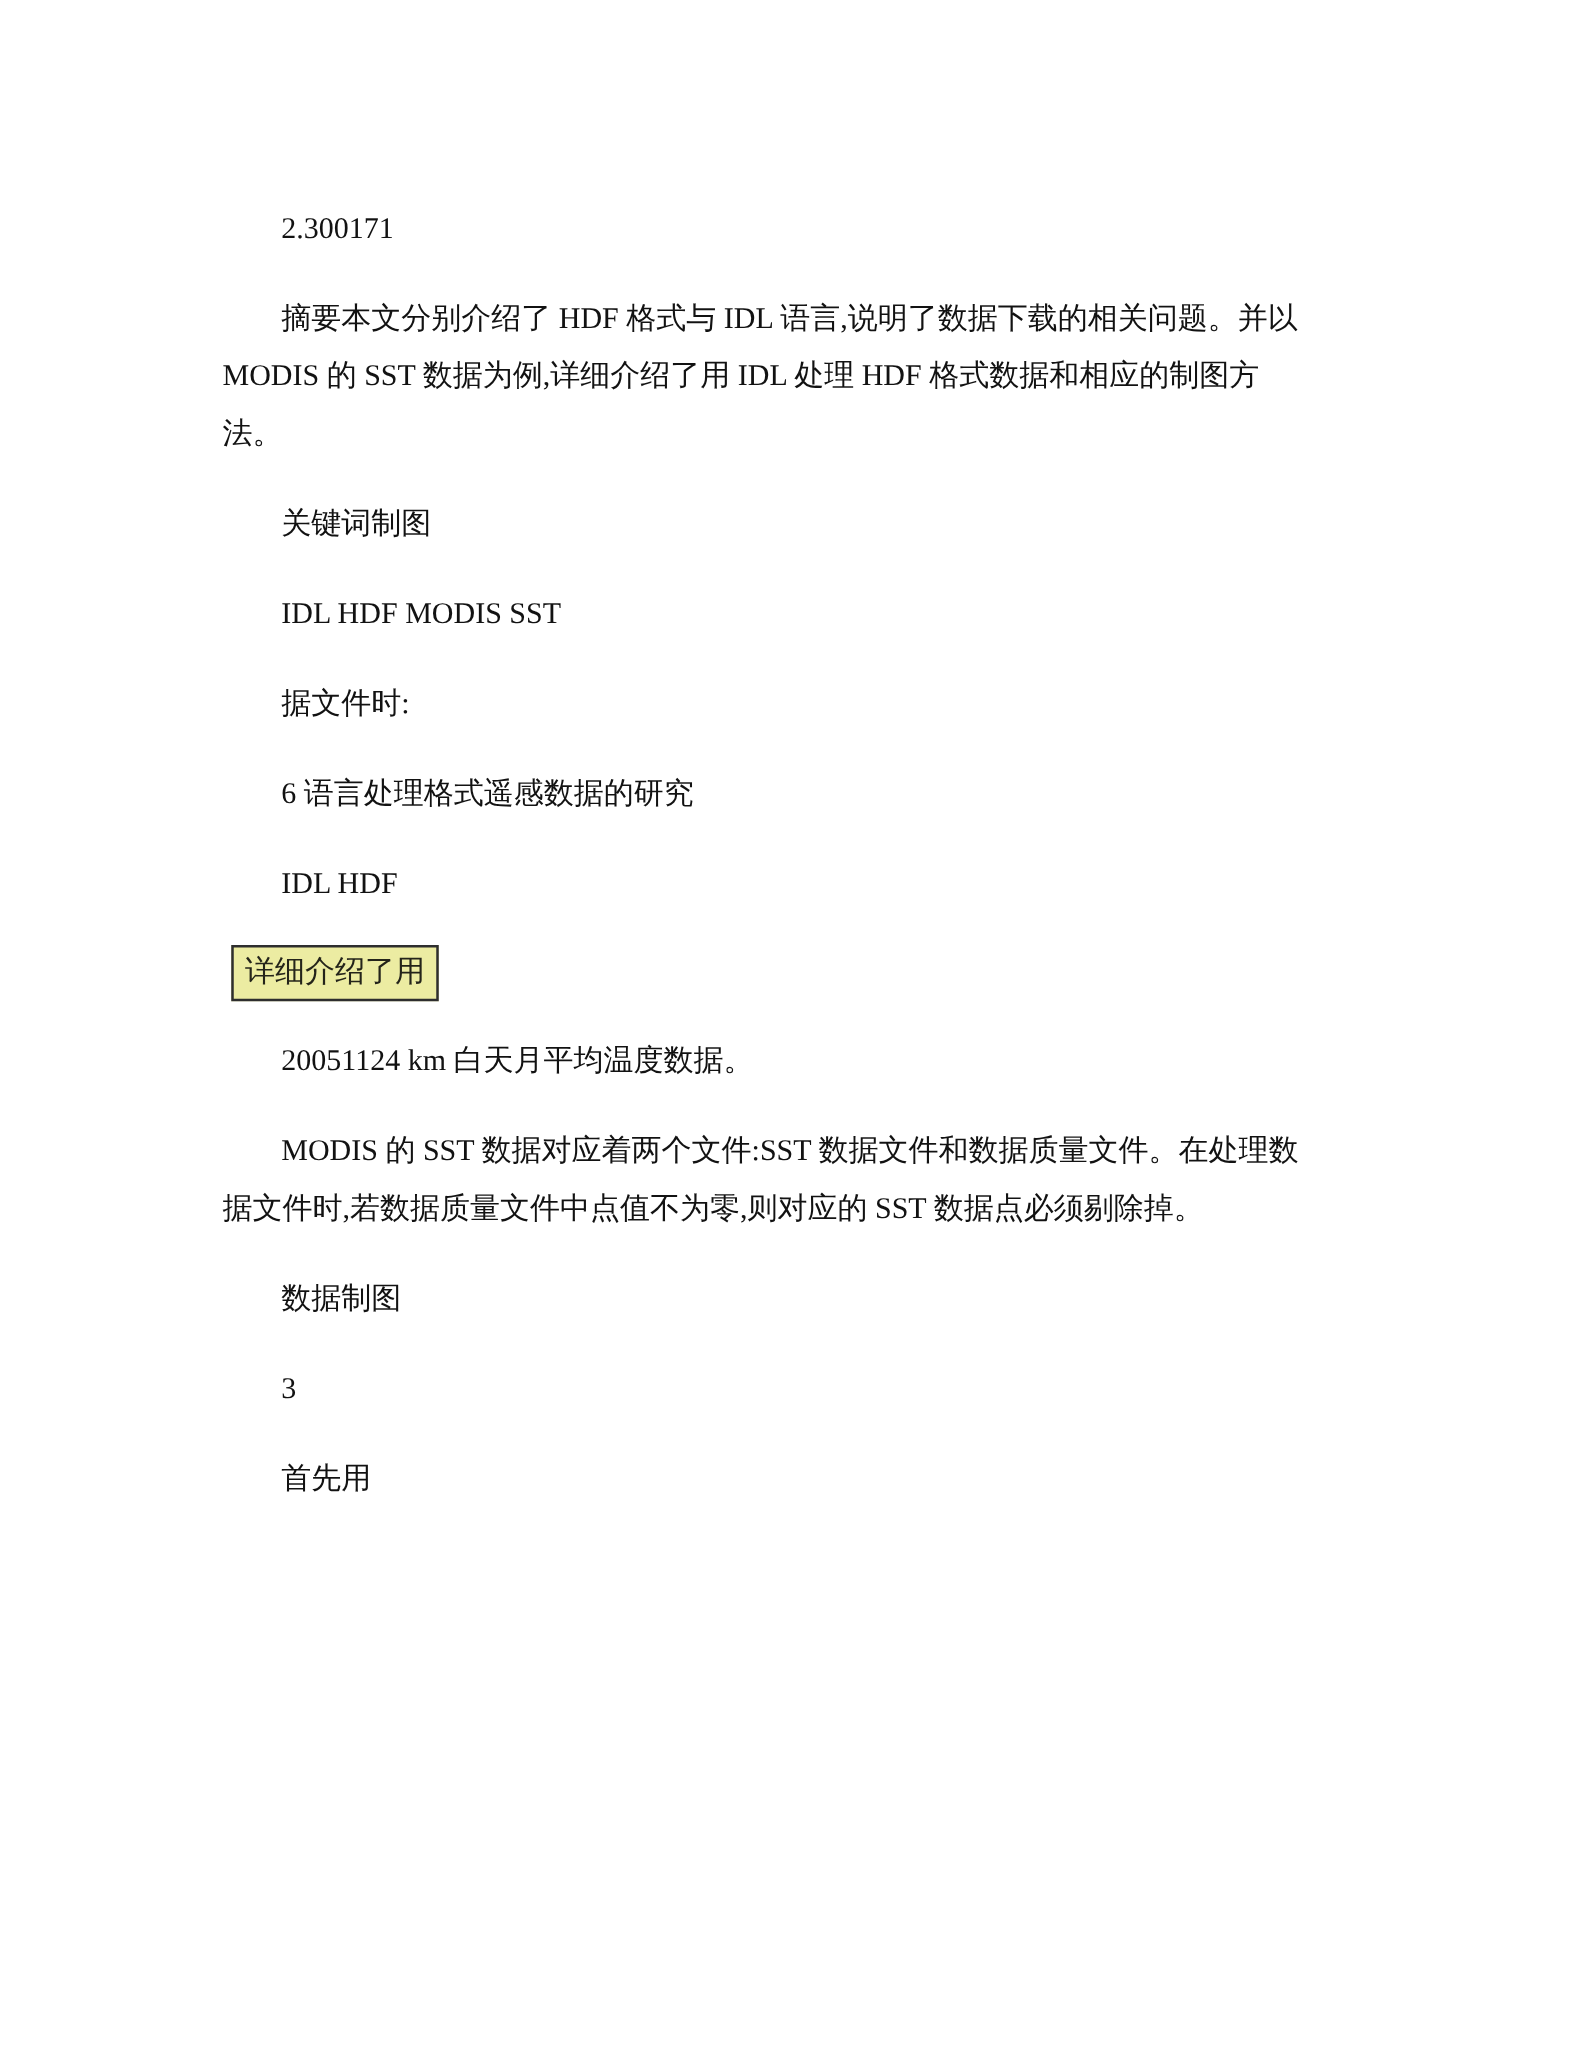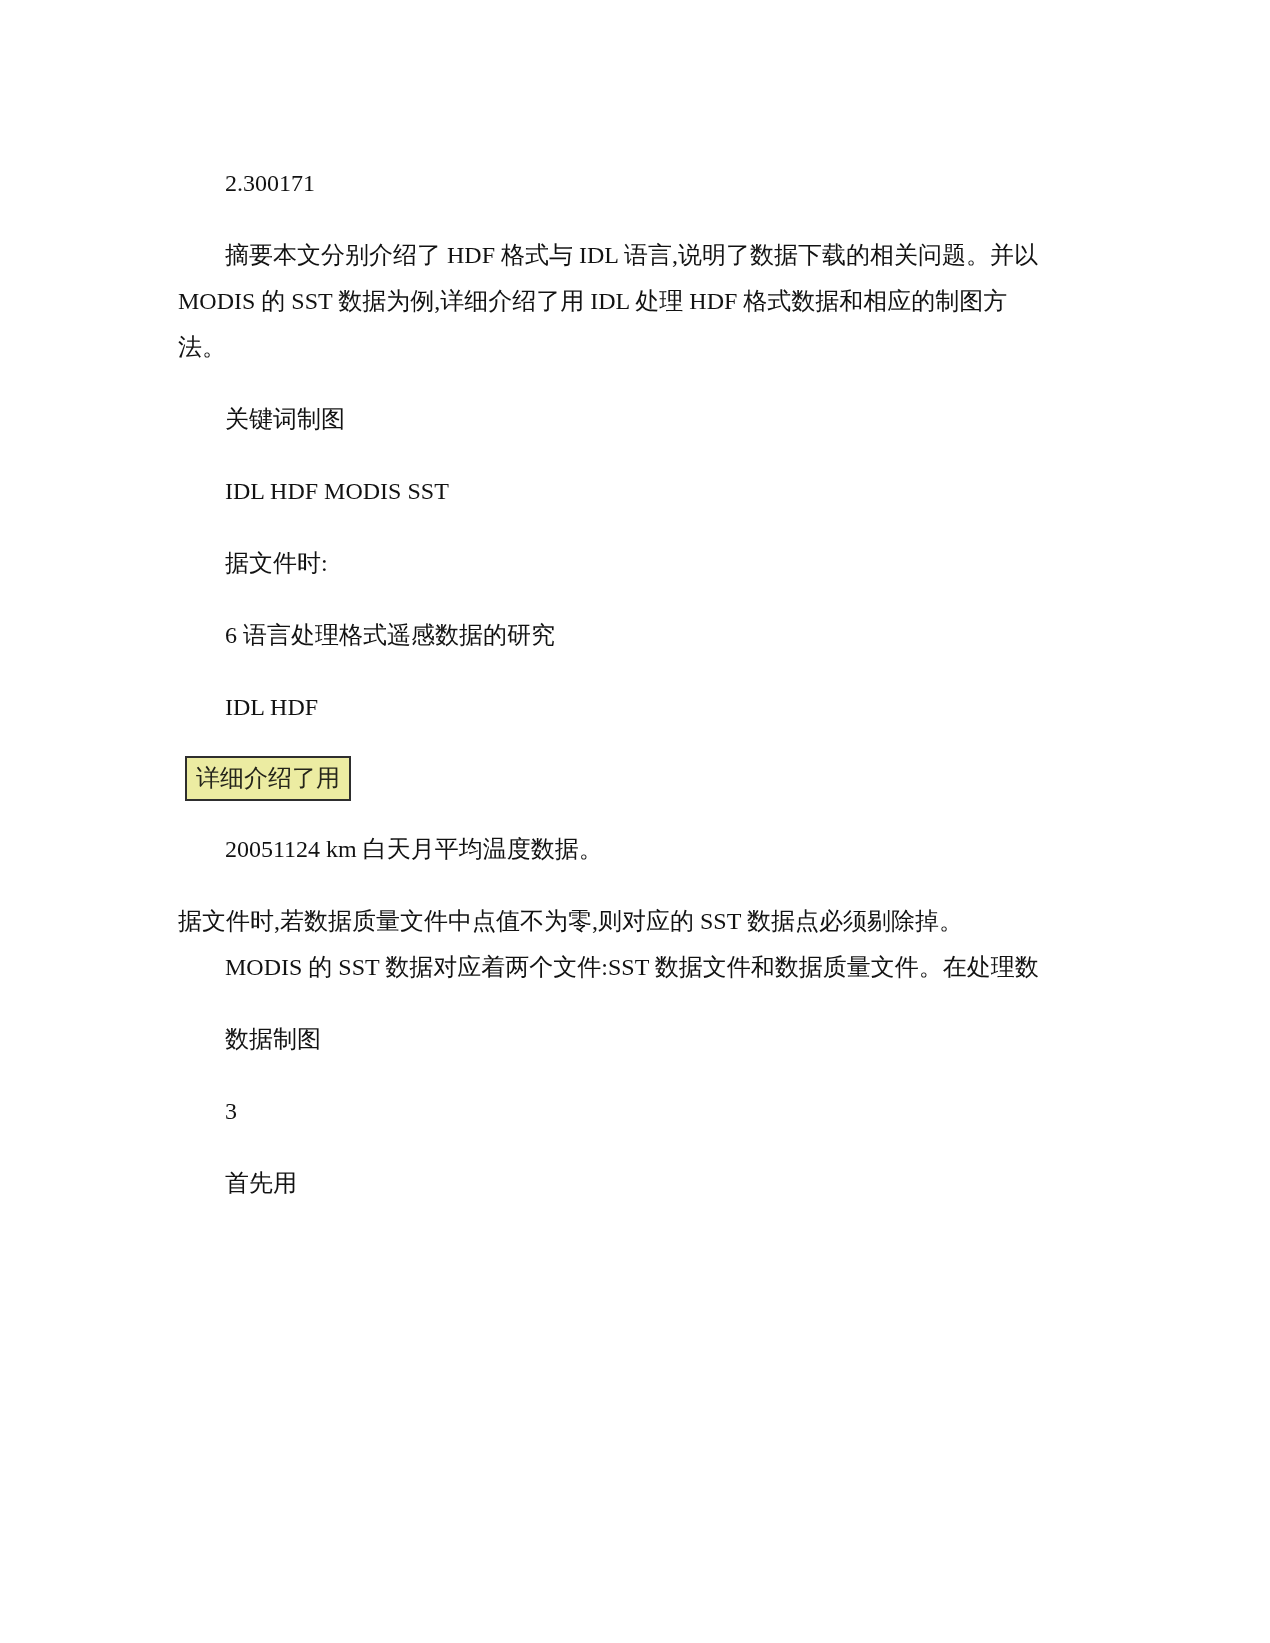--- a/index.html
+++ b/index.html
@@ -106,22 +106,22 @@
   <div class="badge-wrap">
     <span class="badge">详细介绍了用</span>
   </div>
 
 
   <div class="para">
     <span class="line ind">20051124 km 白天月平均温度数据。</span>
   </div>
 
   <div class="para">
+    <span class="line ind">MODIS 的 SST 数据对应着两个文件:SST 数据文件和数据质量文件。在处理数</span>
     <span class="line">据文件时,若数据质量文件中点值不为零,则对应的 SST 数据点必须剔除掉。</span>
-    <span class="line ind">MODIS 的 SST 数据对应着两个文件:SST 数据文件和数据质量文件。在处理数</span>
   </div>
 
   <div class="para">
     <span class="line ind">数据制图</span>
   </div>
 
   <div class="para">
     <span class="line ind">3</span>
   </div>
 

